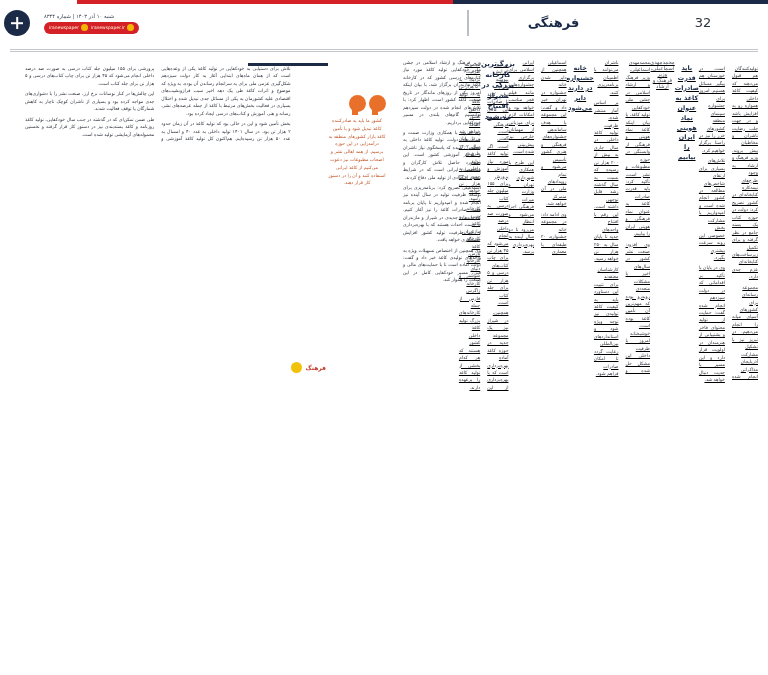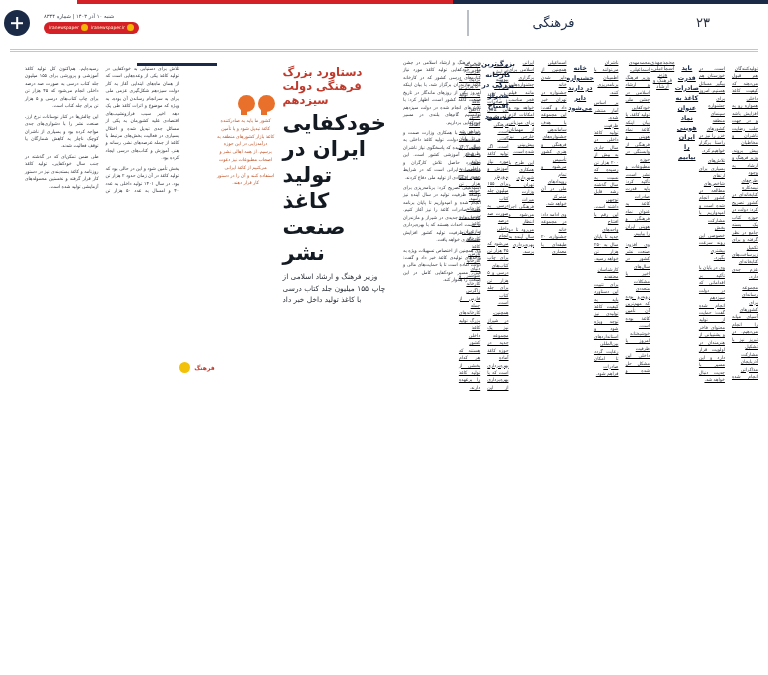--- a/index.html
+++ b/index.html
@@ -34,21 +34,21 @@
     width: 100%;
     display: flex;
     align-items: center;
     padding-top: 6px;
     height: 40px;
   }
 
   .hdr-section {
     width: 170px;
     text-align: center;
-    font-weight: normal;
+    font-weight: bold;
     font-size: 13px;
     color: #1b2b47;
     border-left: 1px solid #b9bec7;
     line-height: 26px;
     height: 26px;
   }
   .hdr-pagenum {
     width: 130px;
     text-align: center;
     font-size: 13px;
@@ -541,21 +541,21 @@
 <body>
 
 <div class="masthead">
   <div class="top-rule">
     <div class="rule-seg-navy"></div>
     <div class="rule-seg-red"></div>
     <div class="rule-seg-gap"></div>
   </div>
 
   <div class="hdr-inner">
-    <div class="hdr-pagenum">۲۳</div>
+    <div class="hdr-pagenum">32</div>
     <div class="hdr-section">فرهنگی</div>
     <div class="hdr-spacer"></div>
 
     <div class="hdr-right">
       <div class="hdr-date">
         <span>شنبه ۱۰ آذر ۱۴۰۳ | شماره ۸۳۴۴</span>
       </div>
       <div class="social-pill">
         <span class="social-item">
           <span class="sc-ic"></span>
@@ -651,26 +651,20 @@
         </div>
         <div class="photo ph-hall" style="flex:1">
           <div class="ceiling"></div>
           <div class="seats"></div>
           <div class="glow"></div>
         </div>
       </div>
     </div>
 
     <div class="headline-block">
-      <div class="hl-main">
-        <div class="hl-kicker">دستاورد بزرگ فرهنگی دولت سیزدهم</div>
-        <div class="hl-title">خودکفایی ایران در تولید کاغذ</div>
-        <div class="hl-title">صنعت نشر</div>
-        <div class="hl-sub">وزیر فرهنگ و ارشاد اسلامی از چاپ ۱۵۵ میلیون جلد کتاب درسی با کاغذ تولید داخل خبر داد</div>
-      </div>
       <div class="hl-quote-col">
         <div class="quote-marks">
           <span class="qm"></span>
           <span class="qm"></span>
         </div>
         <div class="quote-text">کشور ما باید به صادرکننده کاغذ تبدیل شود و با تأمین کاغذ بازار کشورهای منطقه به درآمدزایی در این حوزه برسیم. از همه اهالی نشر و اصحاب مطبوعات نیز دعوت می‌کنیم از کاغذ ایرانی استفاده کنند و آن را در دستور کار قرار دهند.</div>
       </div>
     </div>
 
     <div class="hl-rule"></div>

